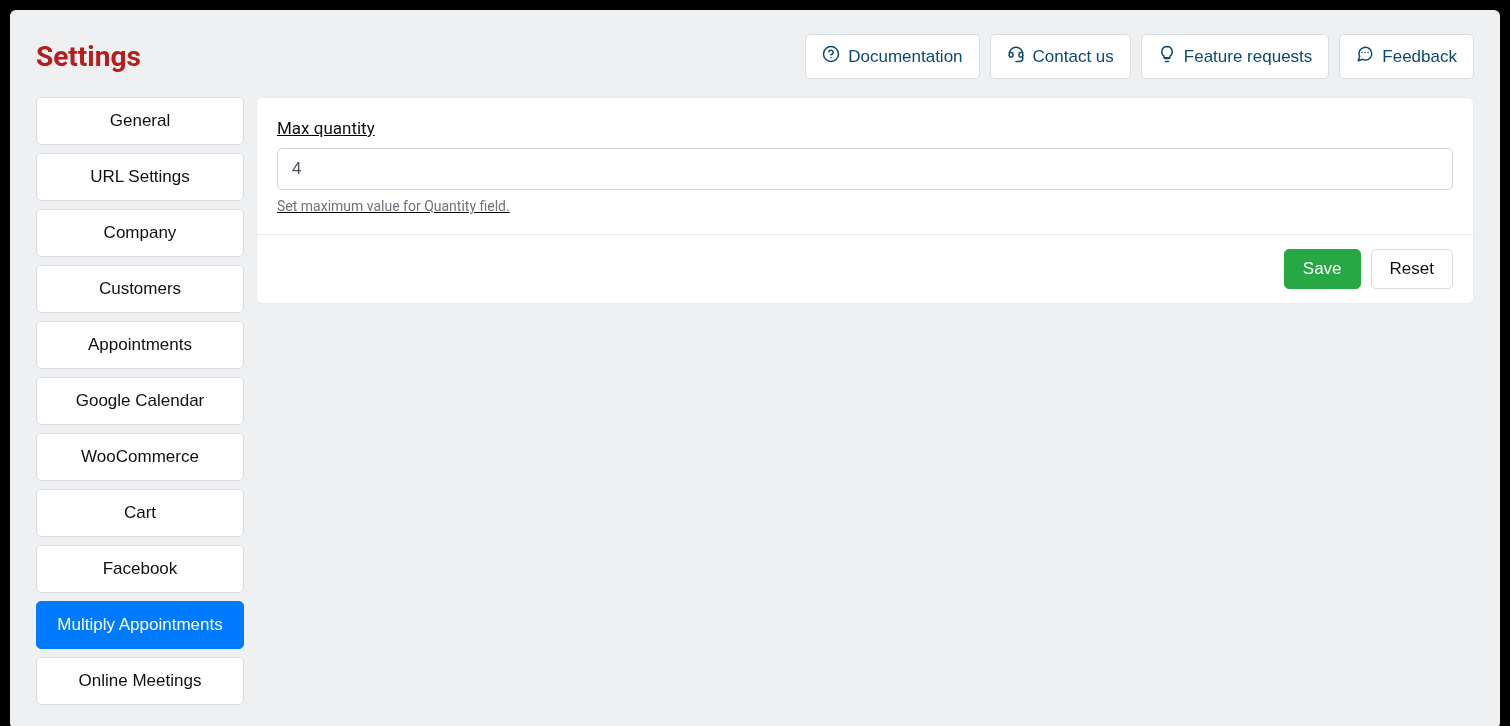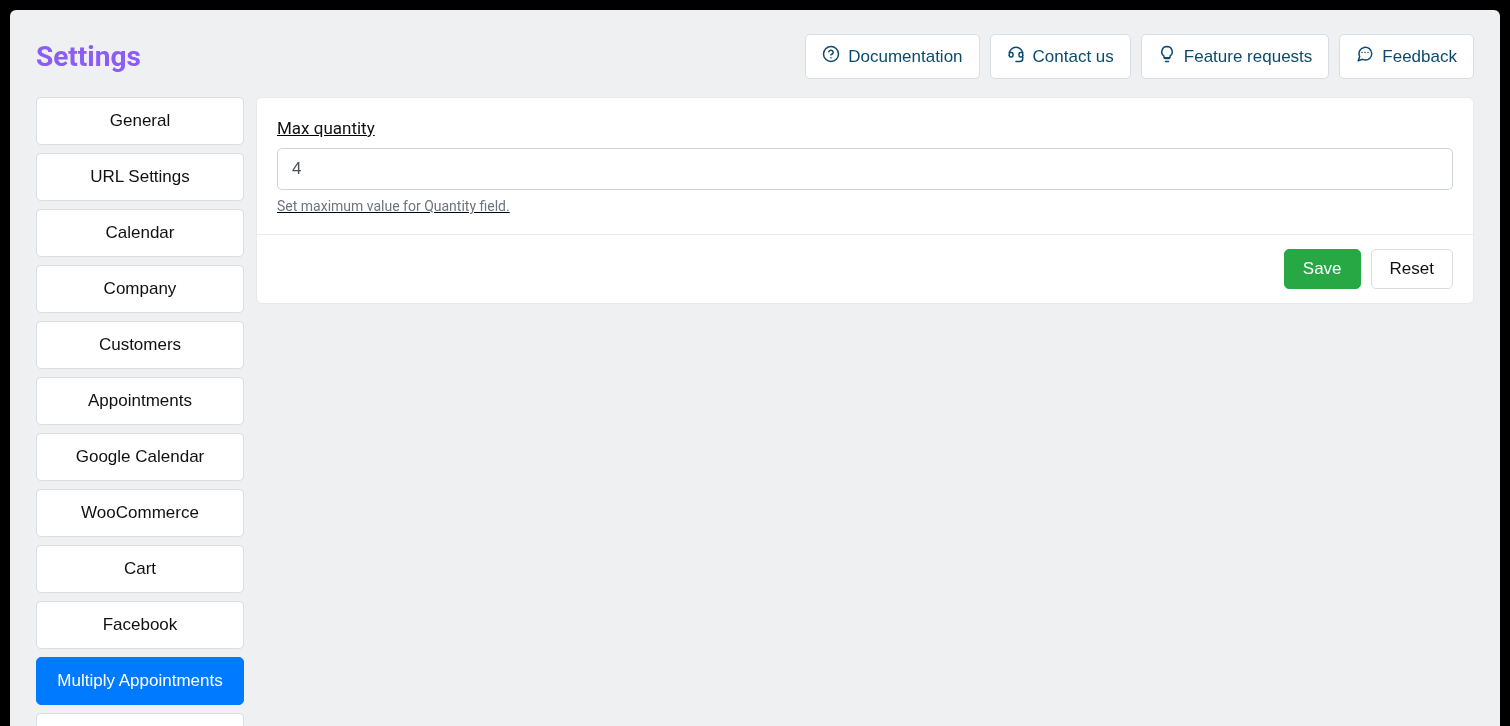--- a/index.html
+++ b/index.html
@@ -17,21 +17,21 @@
     }
     .header {
       display: flex;
       justify-content: space-between;
       align-items: center;
       margin-bottom: 18px;
     }
     .page-title {
       font-size: 28px;
       font-weight: 700;
-      color: #8b5cf6;
+      color: #b91c1c;
     }
     .header-buttons {
       display: flex;
       gap: 10px;
     }
     .hbtn {
       display: inline-flex;
       align-items: center;
       gap: 8px;
       background: #fff;
@@ -176,21 +176,20 @@
         </span>
         <span>Feedback</span>
       </button>
     </div>
   </div>
 
   <div class="content">
     <nav class="sidebar">
       <button class="sidebar-item">General</button>
       <button class="sidebar-item">URL Settings</button>
-      <button class="sidebar-item">Calendar</button>
       <button class="sidebar-item">Company</button>
       <button class="sidebar-item">Customers</button>
       <button class="sidebar-item">Appointments</button>
       <button class="sidebar-item">Google Calendar</button>
       <button class="sidebar-item">WooCommerce</button>
       <button class="sidebar-item">Cart</button>
       <button class="sidebar-item">Facebook</button>
       <button class="sidebar-item active">Multiply Appointments</button>
       <button class="sidebar-item">Online Meetings</button>
     </nav>

